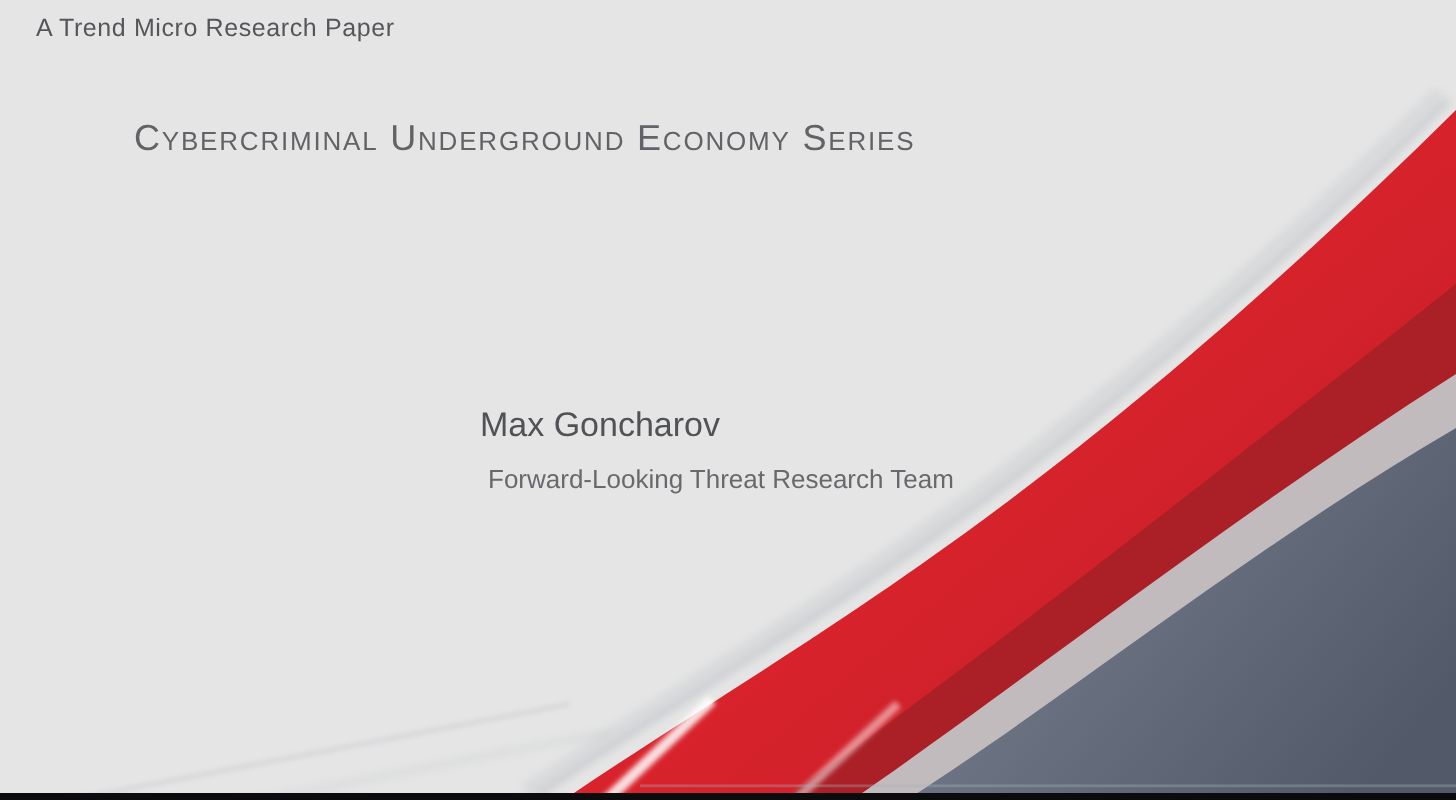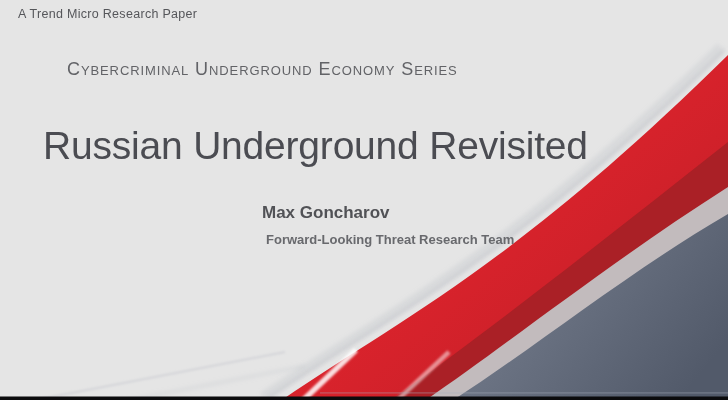--- a/index.html
+++ b/index.html
@@ -29,21 +29,21 @@
     margin-left:21px;
   }
   .title{
     position:absolute;left:43px;top:98px;
     font-size:39px;font-weight:400;
     letter-spacing:-0.2px;
     color:#4b4c52;
     white-space:nowrap;
   }
   .author-block{
-    position:absolute;left:262px;top:203px;font-weight:bold;
+    position:absolute;left:240px;top:203px;
   }
   .author-name{
     font-size:17px;
     color:#515256;
     margin:0 0 9px 0;
   }
   .author-team{
     font-size:13px;
     color:#68696d;
     margin:4px;
@@ -91,20 +91,19 @@
 
     <rect x="320" y="392.2" width="408" height="1.4" fill="#aab0bd" opacity="0.35"></rect>
 
     <rect x="0" y="396.5" width="728" height="3.5" fill="#0b0b0d"></rect>
   </svg>
 
   <div class="kicker">A Trend Micro Research Paper</div>
 
   <div class="series">Cybercriminal Underground Economy Series</div>
 
-  <h1 class="title">Russian Underground Revisited</h1>
 
   <div class="author-block">
     <p class="author-name">Max Goncharov</p>
     <p class="author-team">Forward-Looking Threat Research Team</p>
   </div>
 
 </div>
 
 </body></html>

